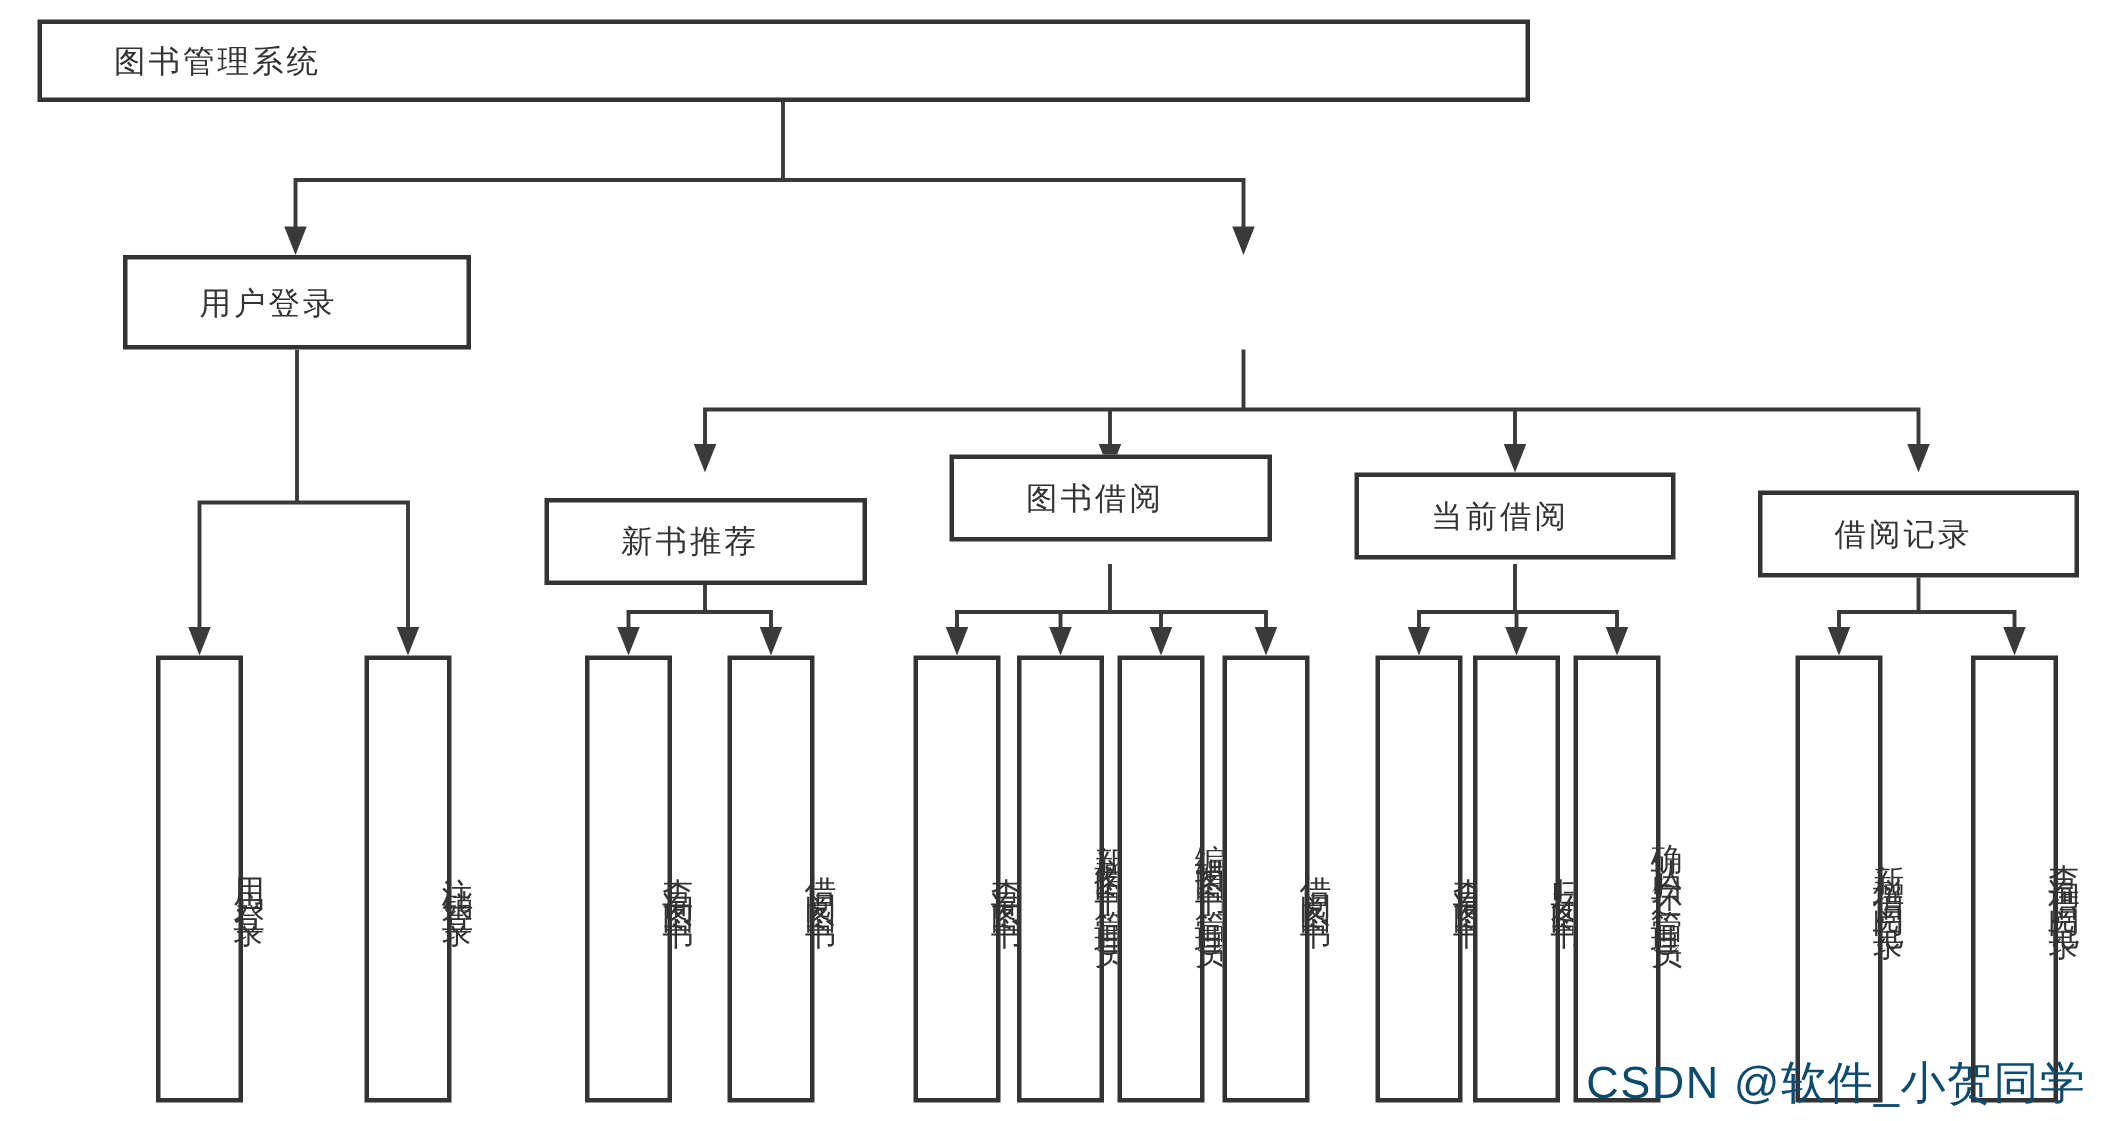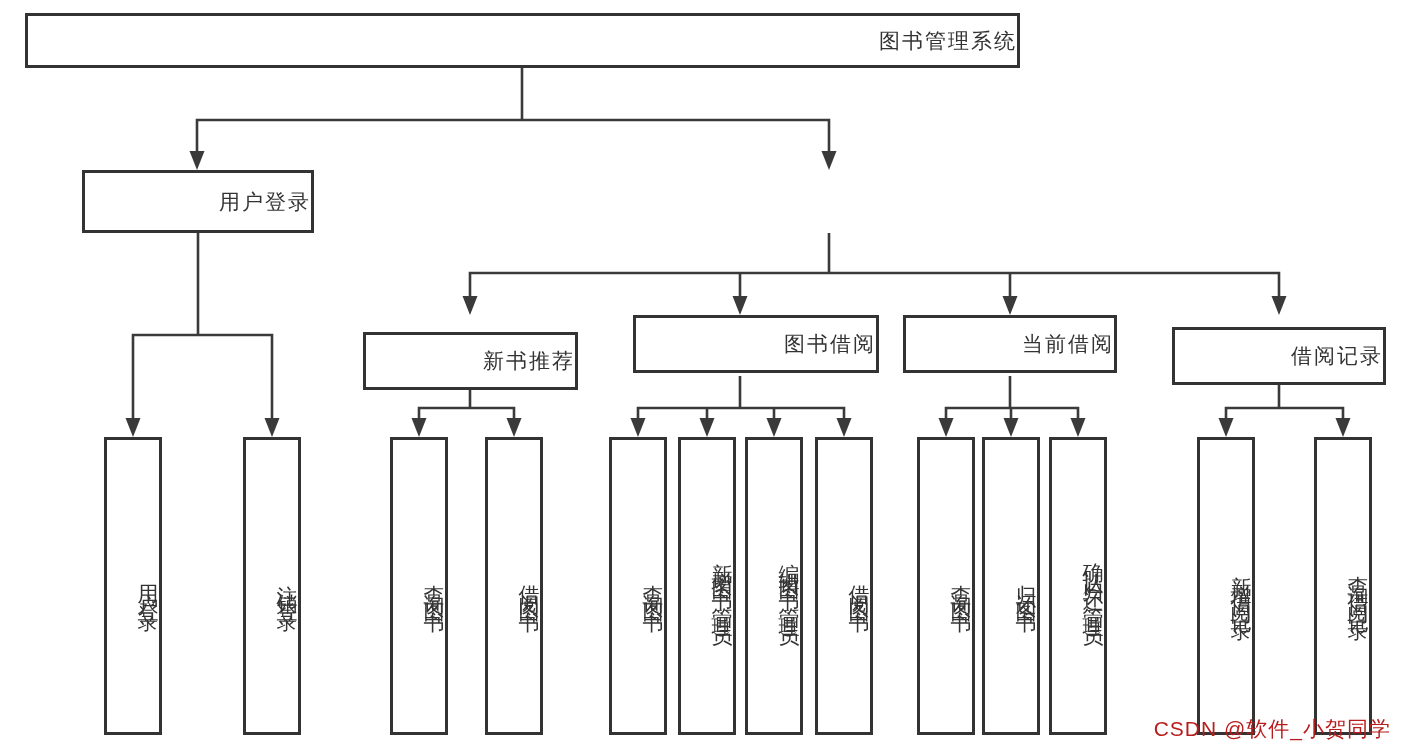--- a/index.html
+++ b/index.html
@@ -22,22 +22,23 @@
     top: 0;
     z-index: 1;
   }
   .node {
     position: absolute;
     box-sizing: border-box;
     background: #ffffff;
     border: 3px solid #333333;
     display: flex;
     align-items: center;
-    justify-content: flex-end;
+    justify-content: flex-start;
     z-index: 2;
+    padding-left: 48px;
   }
   .h-label {
     font-size: 21px;
     letter-spacing: 2px;
     color: #333333;
     white-space: nowrap;
   }
   .leaf {
     width: 58px;
     top: 437px;
@@ -48,22 +49,22 @@
     text-orientation: mixed;
     font-size: 21px;
     letter-spacing: 9px;
     color: #333333;
     line-height: 1;
   }
   .watermark {
     position: absolute;
     right: 14px;
     bottom: 4px;
-    font-size: 21px;
-    color: #b91c1c;
+    font-size: 30px;
+    color: #0c4a6e;
     z-index: 3;
     letter-spacing: 1px;
     white-space: nowrap;
   }
 </style>
 </head>
 <body>
 
 <div class="stage">
 
@@ -123,21 +124,21 @@
     <span class="h-label">图书管理系统</span>
   </div>
 
   <div class="node" style="left:82px; top:170px; width:232px; height:63px;">
     <span class="h-label">用户登录</span>
   </div>
 
   <div class="node" style="left:363px; top:332px; width:215px; height:58px;">
     <span class="h-label">新书推荐</span>
   </div>
-  <div class="node" style="left:633px; top:315px; width:246px; height:58px;">
+  <div class="node" style="left:633px; top:303px; width:215px; height:58px;">
     <span class="h-label">图书借阅</span>
   </div>
   <div class="node" style="left:903px; top:315px; width:214px; height:58px;">
     <span class="h-label">当前借阅</span>
   </div>
   <div class="node" style="left:1172px; top:327px; width:214px; height:58px;">
     <span class="h-label">借阅记录</span>
   </div>
 
   <div class="node leaf" style="left:104px;">

